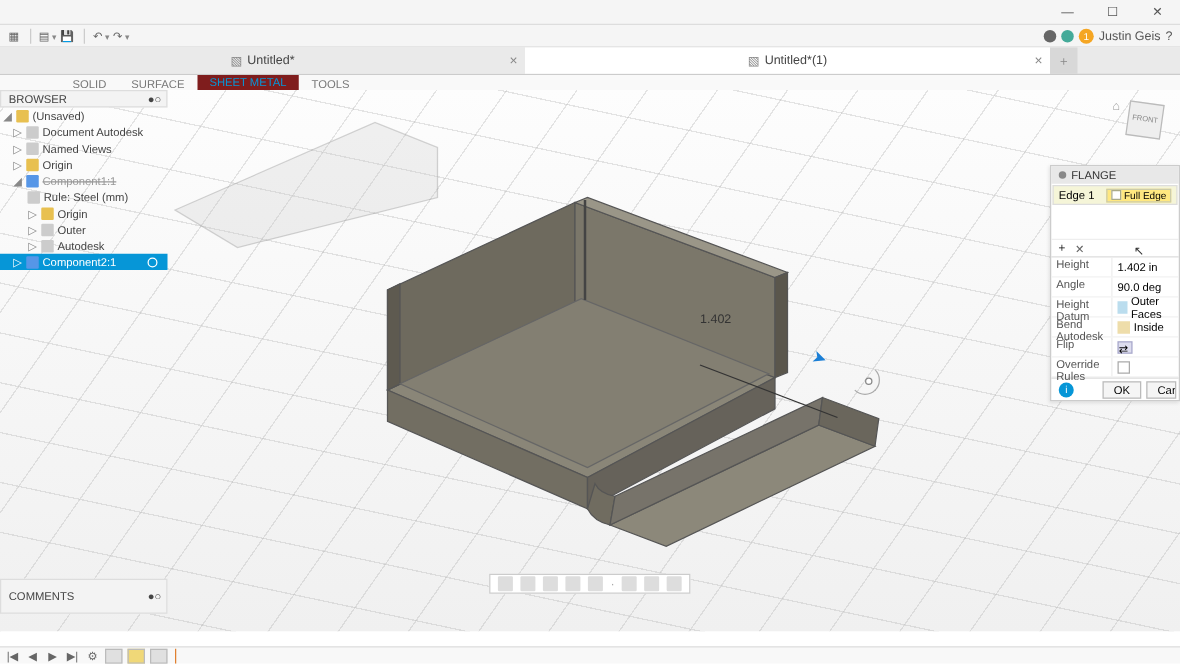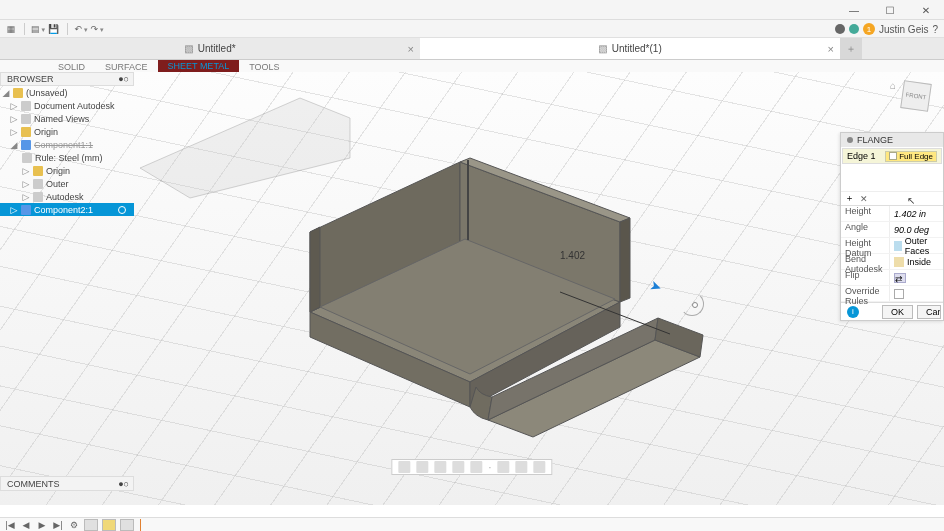--- a/index.html
+++ b/index.html
@@ -82,32 +82,32 @@
 .dlg-hdr .bullet { width:6px;height:6px;border-radius:50%;background:#888; }
 .dlg-edge { height:16px; background:#f5f5d8; border:1px solid #ddd; margin:1px; display:flex; align-items:center; justify-content:space-between; padding:0 4px; }
 .dlg-edge .rt { background:#ffe880; border:1px solid #cca; padding:0 3px; font-size:8px; display:flex; align-items:center; gap:2px; position:relative;}
 .cursor-ptr { position:absolute; left:66px; top:30px; font-size:10px; color:#333; }
 .dlg-ar { height:14px; display:flex; align-items:center; gap:6px; padding:0 4px; border-top:1px solid #eee;}
 .dlg-ar .x { color:#666; }
 .dlg-body { border-top:1px solid #ddd; }
 .drow { display:flex; height:16px; border-bottom:1px solid #f2f2f2; }
 .drow .lbl { width:48px; padding-left:4px; color:#555; }
 .drow .val { flex:1; padding-left:4px; border-left:1px solid #eee; display:flex; align-items:center; gap:3px; }
-.drow .val input { width:100%; border:none; font-size:9px; background:transparent;font-style:italic; }
+.drow .val input { width:100%; border:none; font-size:9px; background:transparent; }
 .chk { width:10px;height:10px;border:1px solid #aaa; }
 .dlg-ftr { height:18px; display:flex; align-items:center; justify-content:flex-end; gap:4px; padding:0 2px; border-top:1px solid #ddd; }
 .dlg-ftr .info { margin-right:auto; margin-left:4px; width:12px;height:12px;border-radius:50%;background:#0696d7;color:#fff;font-size:8px;display:flex;align-items:center;justify-content:center;}
 .btn { border:1px solid #bbb; background:#f5f5f5; padding:1px 8px; font-size:9px; }
 
 
 .btm-tools { position:absolute; bottom:30px; left:50%; transform:translateX(-50%); height:16px; background:#fff; border:1px solid #ccc; display:flex; align-items:center; gap:6px; padding:0 6px; }
 .btm-tools .t { width:12px; height:12px; background:#ddd; border-radius:1px; }
 
 
-.comments { position:absolute; bottom:14px; left:0; width:134px; height:15px; background:#f3f3f3; border:1px solid #ddd; font-size:9px; color:#444; padding-left:6px; display:flex; align-items:center; justify-content:space-between; padding-right:4px;}
+.comments { position:absolute; bottom:14px; left:0; width:134px; height:28px; background:#f3f3f3; border:1px solid #ddd; font-size:9px; color:#444; padding-left:6px; display:flex; align-items:center; justify-content:space-between; padding-right:4px;}
 
 
 .timeline { position:absolute; bottom:0; left:0; right:0; height:14px; background:#f8f8f8; border-top:1px solid #ddd; display:flex; align-items:center; gap:4px; padding-left:4px; }
 .timeline .tb { width:12px;height:10px; color:#666; font-size:9px; display:flex;align-items:center;justify-content:center; }
 .timeline .feat { width:14px;height:12px;background:#e0e0e0;border:1px solid #bbb; }
 .timeline .feat.y { background:#f0d878; }
 .timeline .mark { width:1px;height:12px;background:#e08030; margin-left:2px; }
 
 .arrow-down::after{content:"▾"; font-size:7px; margin-left:2px; color:#888;}
 </style>

